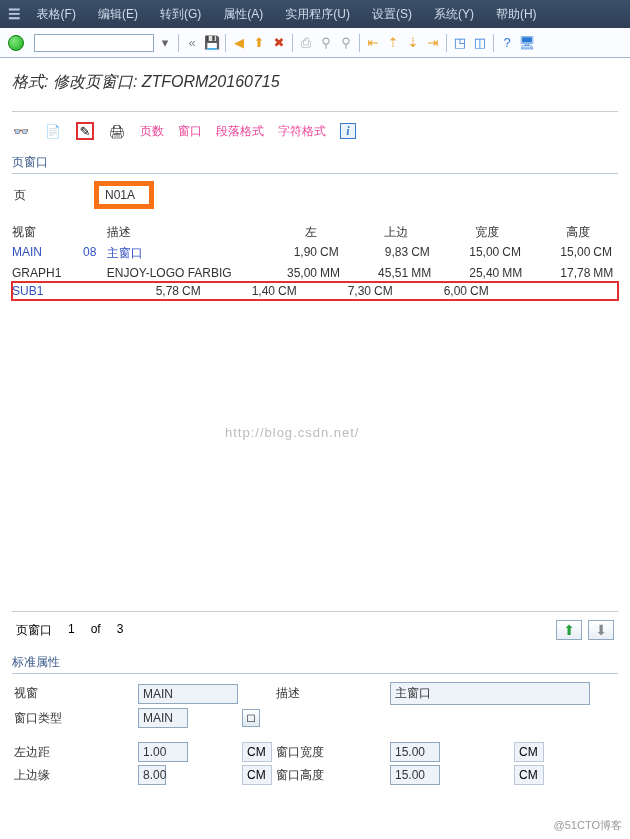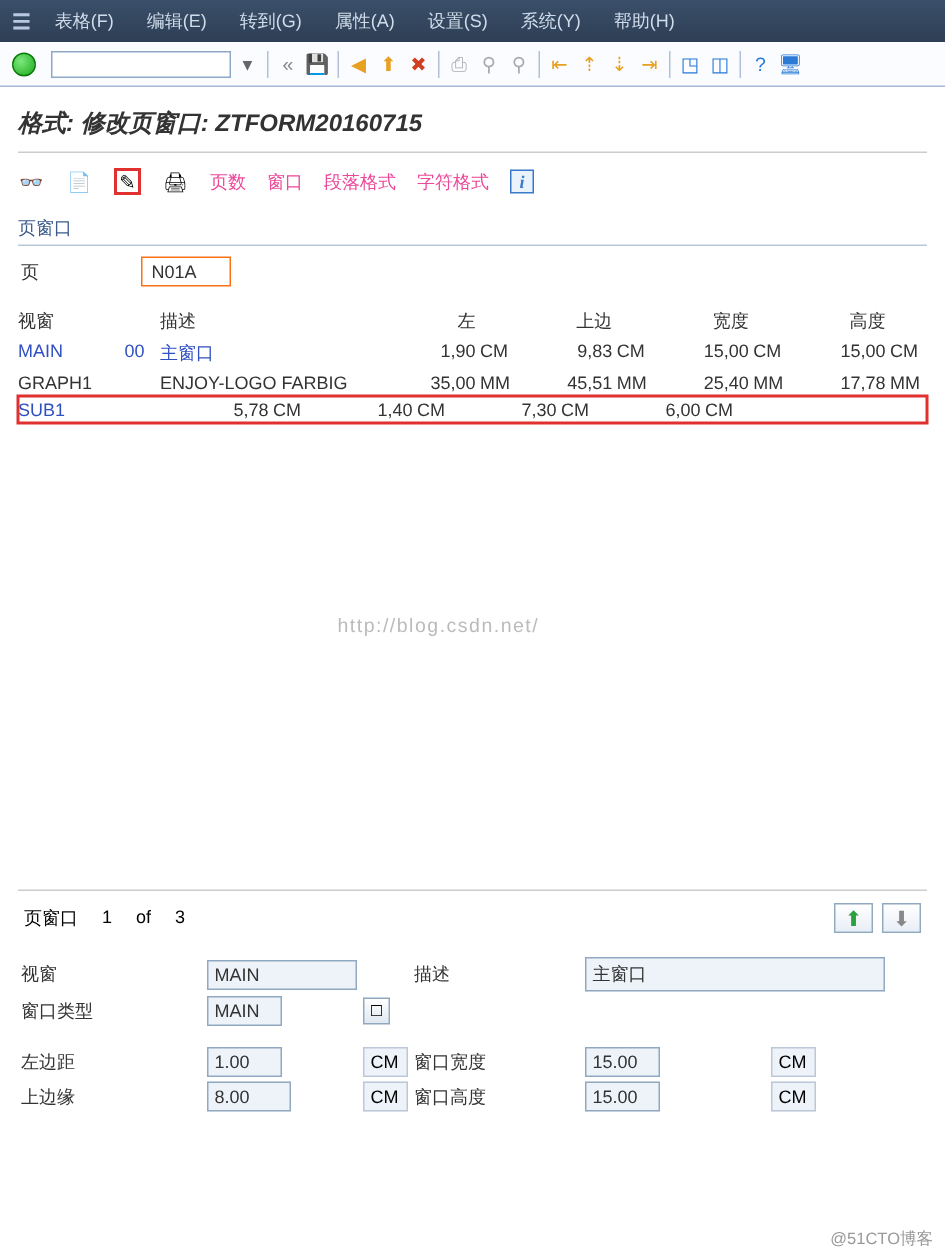--- a/index.html
+++ b/index.html
@@ -6,44 +6,44 @@
 body{background:#fff;width:630px;height:839px;position:relative;overflow:hidden}
 .menubar{background:linear-gradient(#3a4f6a,#2e3f55);height:28px;display:flex;align-items:center;padding:0 4px;gap:2px}
 .menu-icon{color:#b8c8e0;font-size:14px;padding:0 4px;font-weight:bold}
 .menubar .item{color:#d0dcea;padding:4px 10px;cursor:default}
 .toolbar{display:flex;align-items:center;height:30px;padding:2px 8px;gap:2px;border-bottom:1px solid #a6b8d6;background:#fafcff}
 .toolbar .chk{width:16px;height:16px;border-radius:50%;background:radial-gradient(circle at 35% 35%,#7de87d,#1aaa1a);border:1px solid #0a7a0a}
 .toolbar .combo{width:120px;height:18px;border:1px solid #8fa8c8;background:#fff}
 .toolbar .sep{width:1px;height:18px;background:#b0c0d8;margin:0 2px}
 .ticon{width:18px;height:18px;display:inline-flex;align-items:center;justify-content:center;font-size:13px}
 .content{padding:10px 12px}
-.title-row{font-size:16px;font-weight:bold;font-style:italic;color:#333;padding:4px 0 8px;border-bottom:1px solid #ccc;margin-bottom:6px}
+.title-row{font-size:16px;font-weight:normal;font-style:italic;color:#333;padding:4px 0 18px;border-bottom:1px solid #ccc;margin-bottom:6px}
 .tabbar{display:flex;align-items:center;gap:14px;padding:4px 0;margin-bottom:8px}
 .tabbar .tic{width:18px;height:18px;display:inline-flex;align-items:center;justify-content:center;font-size:13px}
 .hl{border:2px solid #e03030;padding:1px}
 .tabbar .tab{color:#ec4899;cursor:default}
 .tabbar .info{width:16px;height:16px;border:1px solid #3a7ac8;color:#3a7ac8;display:inline-flex;align-items:center;justify-content:center;font-family:Georgia,serif;font-style:italic;font-weight:bold;background:#eaf2fc}
 .section-title{color:#3a5a8a;font-size:12px;padding:2px 0;border-bottom:1px solid #b8c8dc;margin-bottom:4px}
 .field-row{display:flex;align-items:center;gap:10px;padding:3px 2px}
 .field-row .lbl{width:70px;color:#333}
-.field-row .val-box{border:1px solid #f97316;padding:2px 6px;min-width:60px;background:#fff;color:#333}
+.field-row .val-box{border:5px solid #f97316;padding:2px 6px;min-width:60px;background:#fff;color:#333}
 .tbl-area{margin-top:6px;border-bottom:1px solid #ccc;padding-bottom:4px;min-height:390px}
 .tbl-head,.tbl-row{display:flex;padding:2px 0}
 .tbl-head{color:#333}
 .tbl-row{color:#333}
 .c-name{width:75px}
 .c-num{width:25px}
 .c-desc{width:155px}
 .c-left,.c-top,.c-w,.c-h{width:70px;text-align:right;padding-right:3px}
 .c-lu,.c-tu,.c-wu,.c-hu{width:26px}
 .tbl-row.blue .c-name,.tbl-row.blue .c-num,.tbl-row.blue .c-desc{color:#3050c0}
 .tbl-row.hl-row{outline:2px solid #e03030;outline-offset:-1px}
 .tbl-row.hl-row .c-name{color:#3050c0}
 .cursor{border-right:1px solid #333;height:14px;display:inline-block}
-.watermark{position:absolute;left:225px;top:409px;color:#bbb;font-size:13px;letter-spacing:1px}
+.watermark{position:absolute;left:225px;top:425px;color:#bbb;font-size:13px;letter-spacing:1px}
 .pager{display:flex;align-items:center;justify-content:space-between;padding:8px 4px 6px}
 .pager .left{display:flex;gap:16px}
 .pager .btns{display:flex;gap:6px}
 .pager .pbtn{width:26px;height:20px;border:1px solid #90a8c0;background:linear-gradient(#fff,#e8eef6);display:flex;align-items:center;justify-content:center;font-size:14px}
 .attr-sec{margin-top:6px}
 .attr-grid{display:grid;grid-template-columns:120px 100px 30px 110px 120px 30px;row-gap:3px;column-gap:4px;padding:4px 2px;align-items:center}
 .attr-grid .glbl{color:#333}
 .attr-grid .ginp{border:1px solid #90a8c0;background:#eef3f9;padding:2px 4px;color:#333}
 .attr-grid .gbtn{width:18px;height:18px;border:1px solid #90a8c0;background:linear-gradient(#fff,#e0e8f0);display:inline-flex;align-items:center;justify-content:center;font-size:10px}
 .attr-grid .gro{background:#eef3f9;border:1px solid #bcc8d8;padding:2px 4px}
@@ -52,20 +52,21 @@
 </style>
 </head>
 <body>
 
 <div class="menubar">
   <span class="menu-icon">☰</span>
   <span class="item">表格(F)</span>
   <span class="item">编辑(E)</span>
   <span class="item">转到(G)</span>
   <span class="item">属性(A)</span>
+  <span class="item">实用程序(U)</span>
   <span class="item">设置(S)</span>
   <span class="item">系统(Y)</span>
   <span class="item">帮助(H)</span>
 </div>
 
 <div class="toolbar">
   <span class="chk"></span>
   <span style="width:6px"></span>
   <input class="combo" style="">
   <span class="ticon" style="color:#666">▾</span>
@@ -125,21 +126,21 @@
       <span class="c-top">上边</span>
         <span class="c-tu"></span>
       <span class="c-w">宽度</span>
         <span class="c-wu"></span>
       <span class="c-h">高度</span>
         <span class="c-hu"></span>
     </div>
 
     <div class="tbl-row blue">
       <span class="c-name">MAIN</span>
-      <span class="c-num">00</span>
+      <span class="c-num">08</span>
       <span class="c-desc">主窗口</span>
       <span class="c-left">1,90</span>
         <span class="c-lu">CM</span>
       <span class="c-top">9,83</span>
         <span class="c-tu">CM</span>
       <span class="c-w">15,00</span>
         <span class="c-wu">CM</span>
       <span class="c-h">15,00</span>
         <span class="c-hu">CM</span>
     </div>
@@ -177,20 +178,21 @@
       <span>of</span>
       <span>3</span>
     </div>
     <div class="btns">
       <span class="pbtn" style="color:#2aa040">⬆</span>
       <span class="pbtn" style="color:#888">⬇</span>
     </div>
   </div>
 
   <div class="attr-sec">
+    <div class="section-title">标准属性</div>
     <div class="attr-grid">
       <span class="glbl">视窗</span>
       <span class="ginp">MAIN</span>
       <span></span>
       <span class="glbl">描述</span>
       <span class="ginp" style="grid-column:5/7;width:200px">主窗口</span>
 
       <span class="glbl">窗口类型</span>
       <span class="ginp" style="width:50px">MAIN</span>
       <span class="gbtn">☐</span>
@@ -201,21 +203,21 @@
       <span class="gap-row"></span>
 
       <span class="glbl">左边距</span>
       <span class="ginp" style="width:50px">1.00</span>
       <span class="gro">CM</span>
       <span class="glbl">窗口宽度</span>
       <span class="ginp" style="width:50px">15.00</span>
       <span class="gro">CM</span>
 
       <span class="glbl">上边缘</span>
-      <span class="ginp" style="width:56px">8.00</span>
+      <span class="ginp" style="width:28px">8.00</span>
       <span class="gro">CM</span>
       <span class="glbl">窗口高度</span>
       <span class="ginp" style="width:50px">15.00</span>
       <span class="gro">CM</span>
     </div>
   </div>
 </div>
 
 <div class="watermark">http://blog.csdn.net/</div>
 <div class="footer-mark">@51CTO博客</div>

